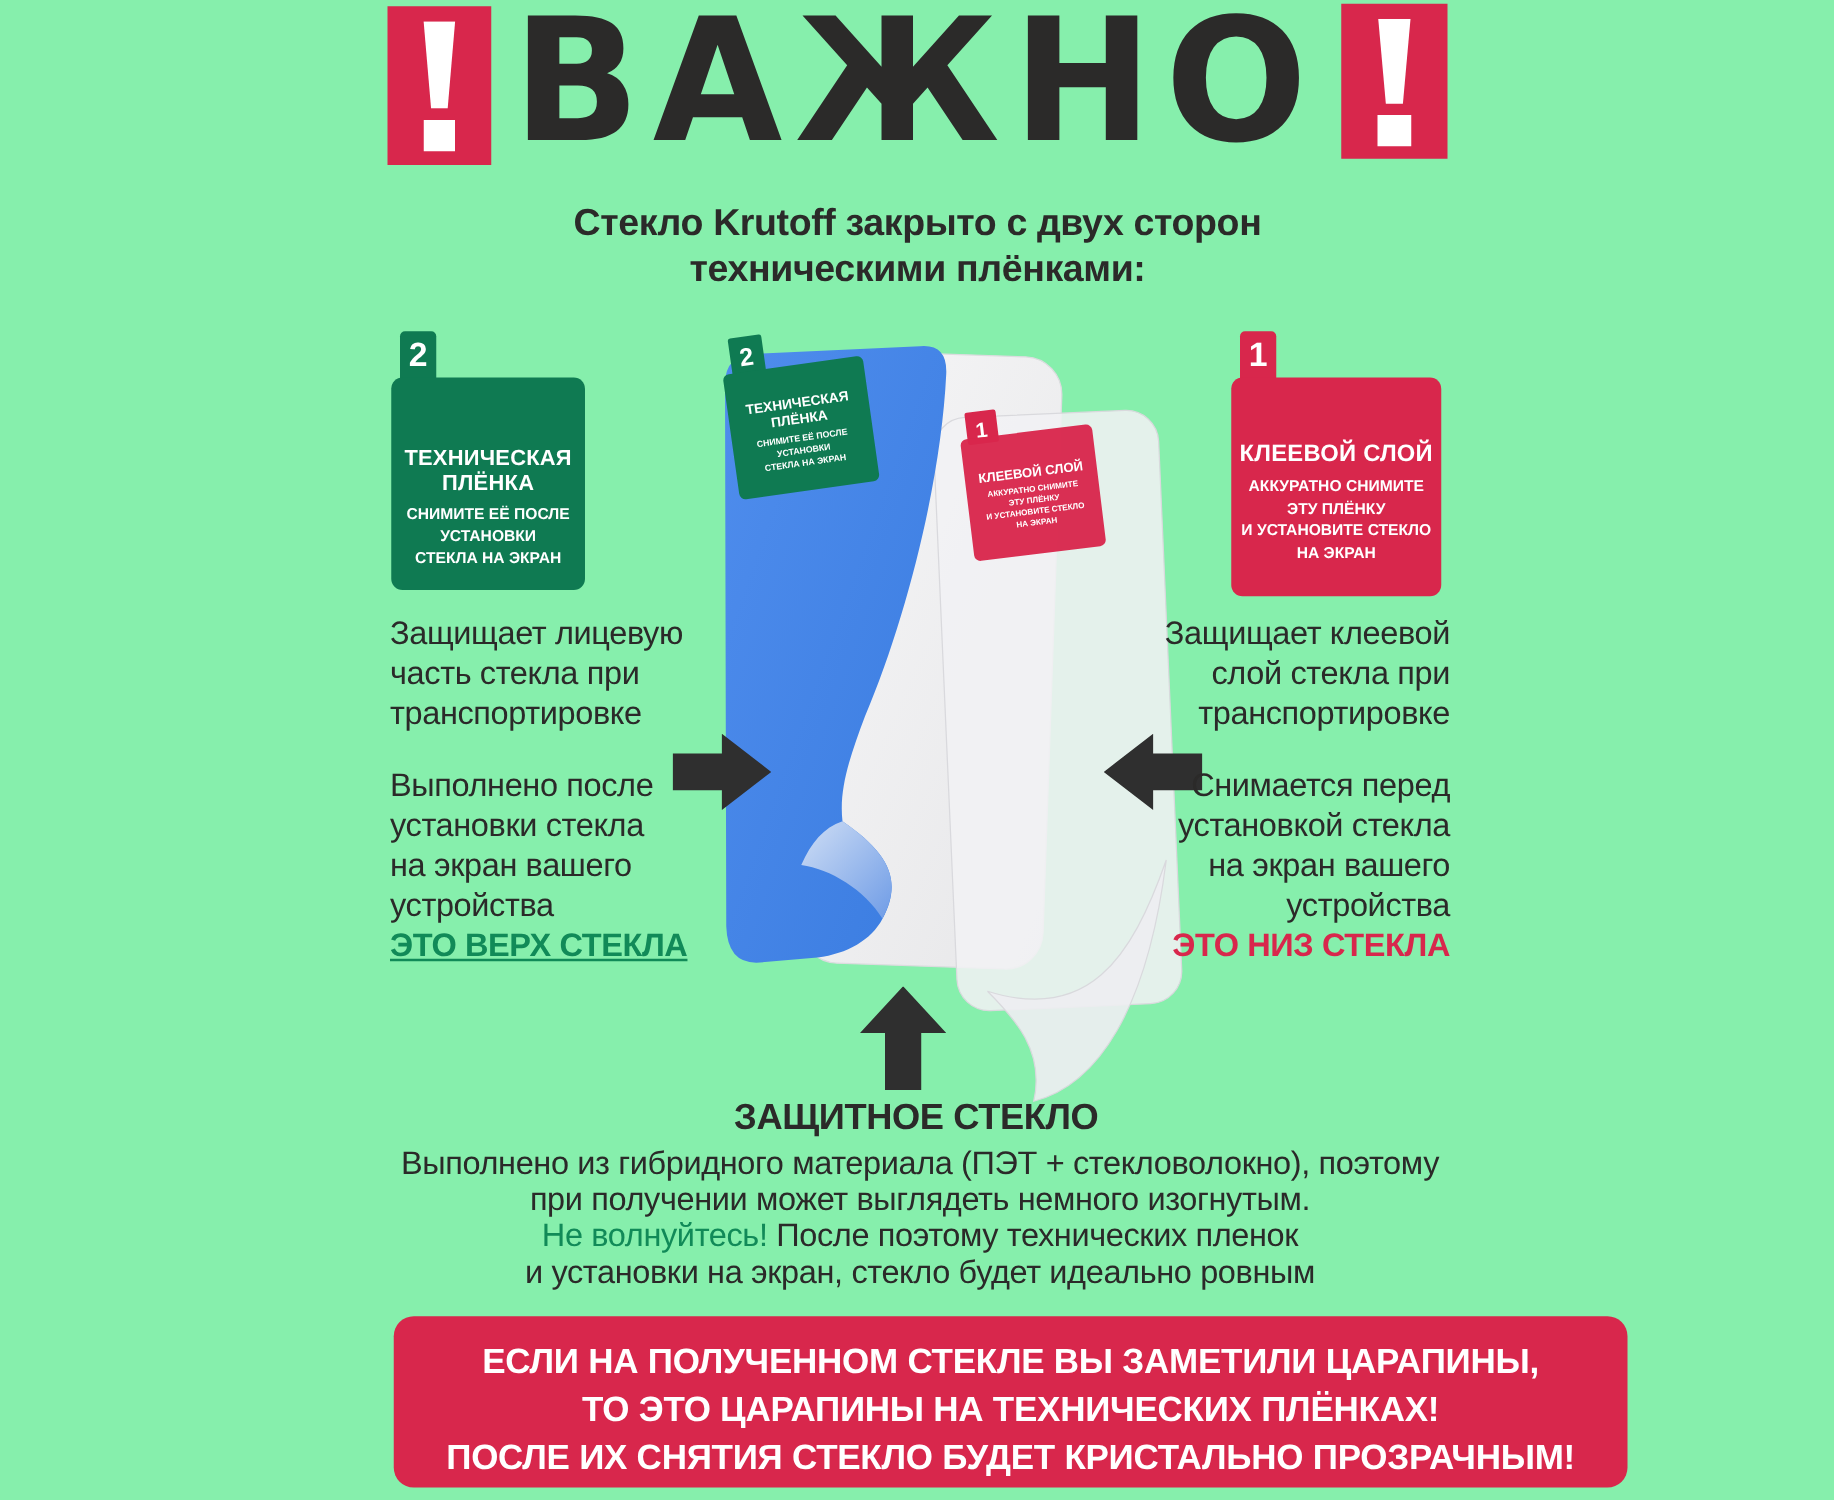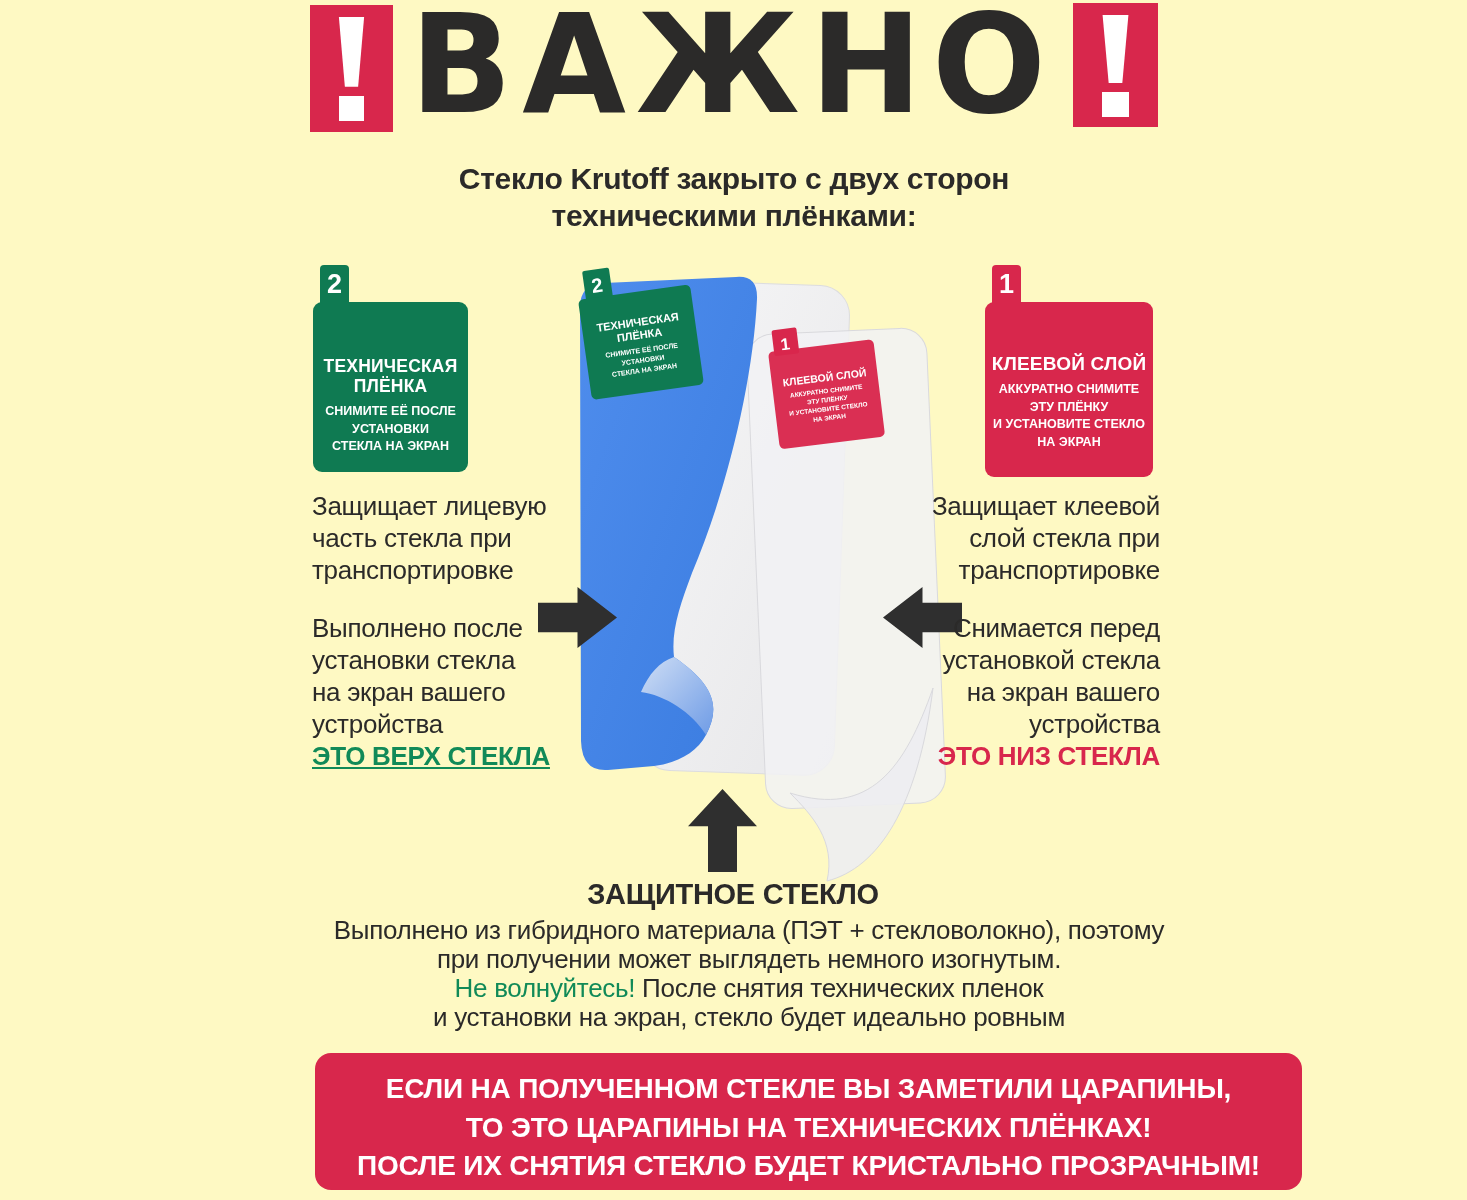--- a/index.html
+++ b/index.html
@@ -1,17 +1,17 @@
 <!DOCTYPE html>
 <html><head>
 <meta charset="utf-8">
 <style>
   html,body { margin:0; padding:0; background:#ffffff; }
   .canvas {
-    position:relative; width:1467px; height:1200px; background:#fef9c3;
+    position:relative; width:1467px; height:1200px; background:#86efac;
     font-family:"Liberation Sans", sans-serif; color:#2b2a29; overflow:hidden;
   }
   .pre { white-space:pre-line; }
 
   
   .excl-box { position:absolute; background:#d8274c; display:flex; flex-direction:column; align-items:center; }
   .excl-bar { margin-top:12px; width:40%; height:55%; background:#fff;
               clip-path:polygon(12% 0, 88% 0, 70% 100%, 30% 100%); }
   .excl-dot { margin-top:9px; width:31%; height:20%; background:#fff; }
   #excl-left  { left:310px; top:5px;  width:83px; height:127px; }
@@ -68,21 +68,21 @@
   .foot-red   { font-weight:bold; color:#d8274c; }
   #col-left  { left:312px; top:490px; width:250px; }
   #col-right { left:898px; top:490px; width:262px; text-align:right; }
 
   
   #glass-heading {
     position:absolute; left:253px; top:878px; width:960px; text-align:center;
     font-weight:bold; font-size:29px; letter-spacing:-0.3px;
   }
   #glass-text {
-    position:absolute; left:209px; top:916px; width:1080px; text-align:center;
+    position:absolute; left:196px; top:916px; width:1080px; text-align:center;
     font-size:26px; line-height:29px; letter-spacing:-0.3px;
   }
   .hl-green { font-weight:normal; color:#118a58; }
 
   
   #banner {
     position:absolute; left:315px; top:1053px; width:987px; height:137px;
     background:#d8274c; border-radius:16px; box-sizing:border-box;
     color:#fff; font-weight:bold; font-size:28px; line-height:38.5px;
     text-align:center; padding-top:17px; letter-spacing:-0.2px;
@@ -204,21 +204,21 @@
 установкой стекла
 на экран вашего
 устройства</div>
     <div class="foot-red">ЭТО НИЗ СТЕКЛА</div>
   </div>
 
   <div id="glass-heading">ЗАЩИТНОЕ СТЕКЛО</div>
   <div id="glass-text">
     <div>Выполнено из гибридного материала (ПЭТ + стекловолокно), поэтому</div>
     <div>при получении может выглядеть немного изогнутым.</div>
-    <div><span class="hl-green">Не волнуйтесь!</span><span> После снятия технических пленок</span></div>
+    <div><span class="hl-green">Не волнуйтесь!</span><span> После поэтому технических пленок</span></div>
     <div>и установки на экран, стекло будет идеально ровным</div>
   </div>
 
   <div id="banner" class="pre">ЕСЛИ НА ПОЛУЧЕННОМ СТЕКЛЕ ВЫ ЗАМЕТИЛИ ЦАРАПИНЫ,
 ТО ЭТО ЦАРАПИНЫ НА ТЕХНИЧЕСКИХ ПЛЁНКАХ!
 ПОСЛЕ ИХ СНЯТИЯ СТЕКЛО БУДЕТ КРИСТАЛЬНО ПРОЗРАЧНЫМ!</div>
 
 </div>
 
 </body></html>

